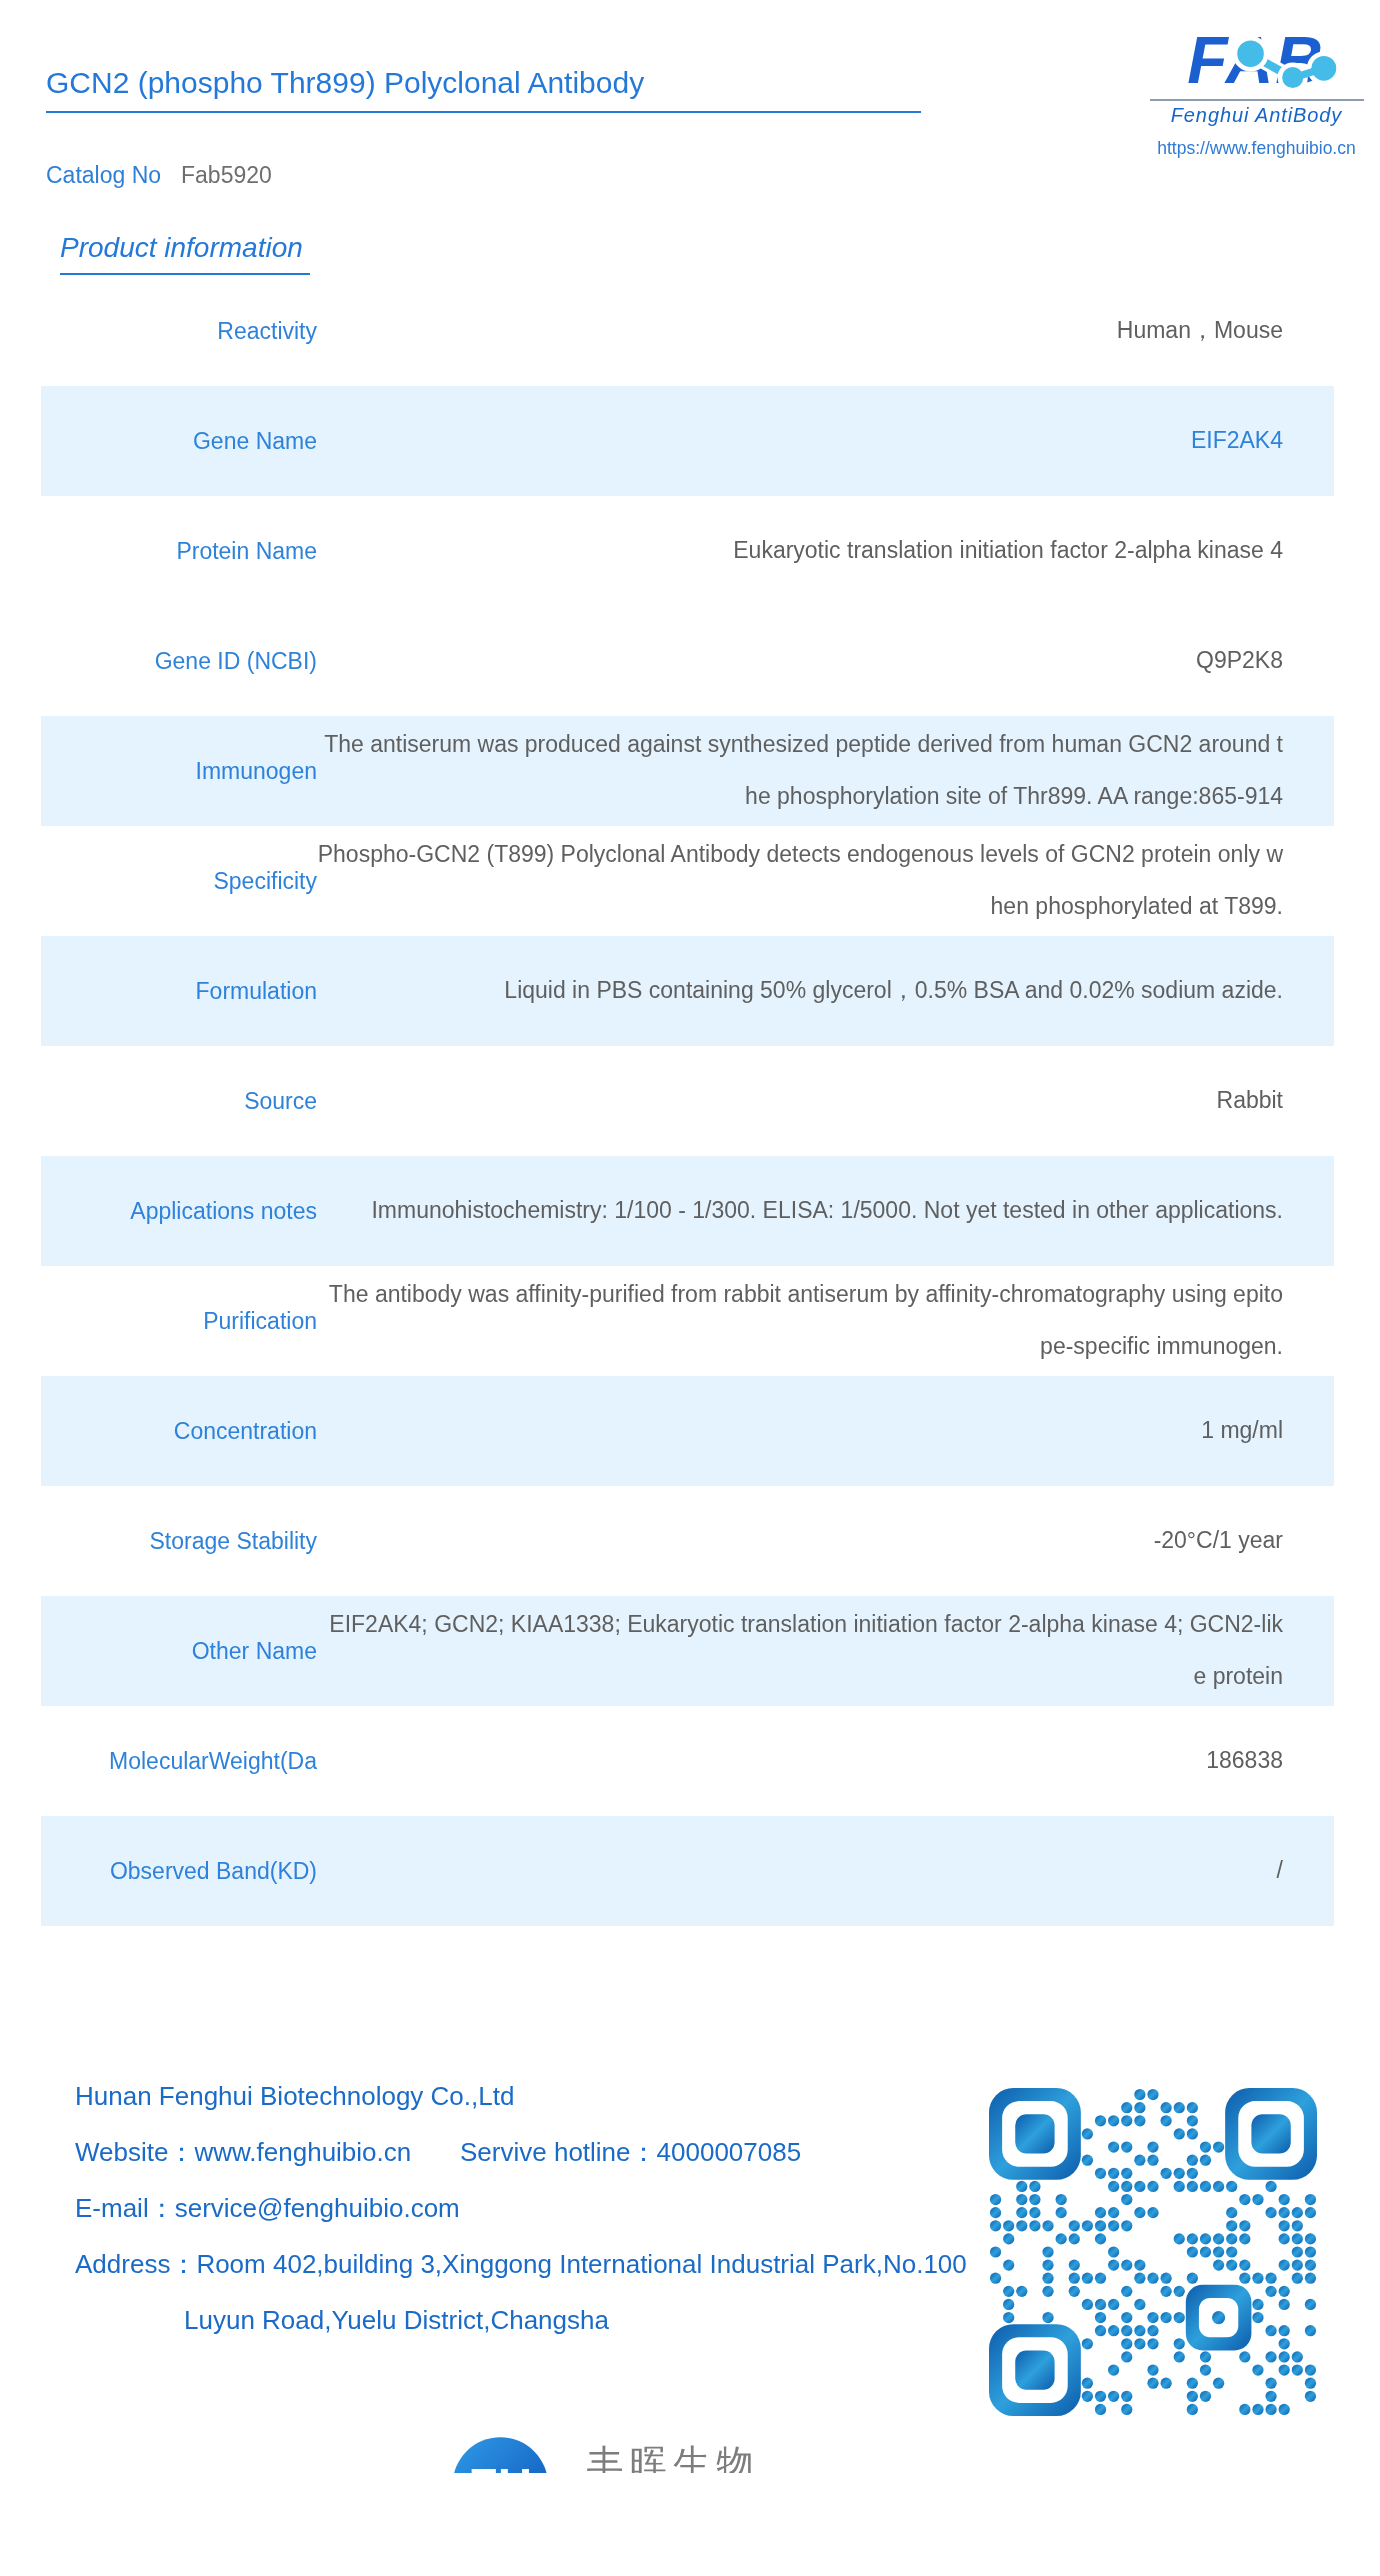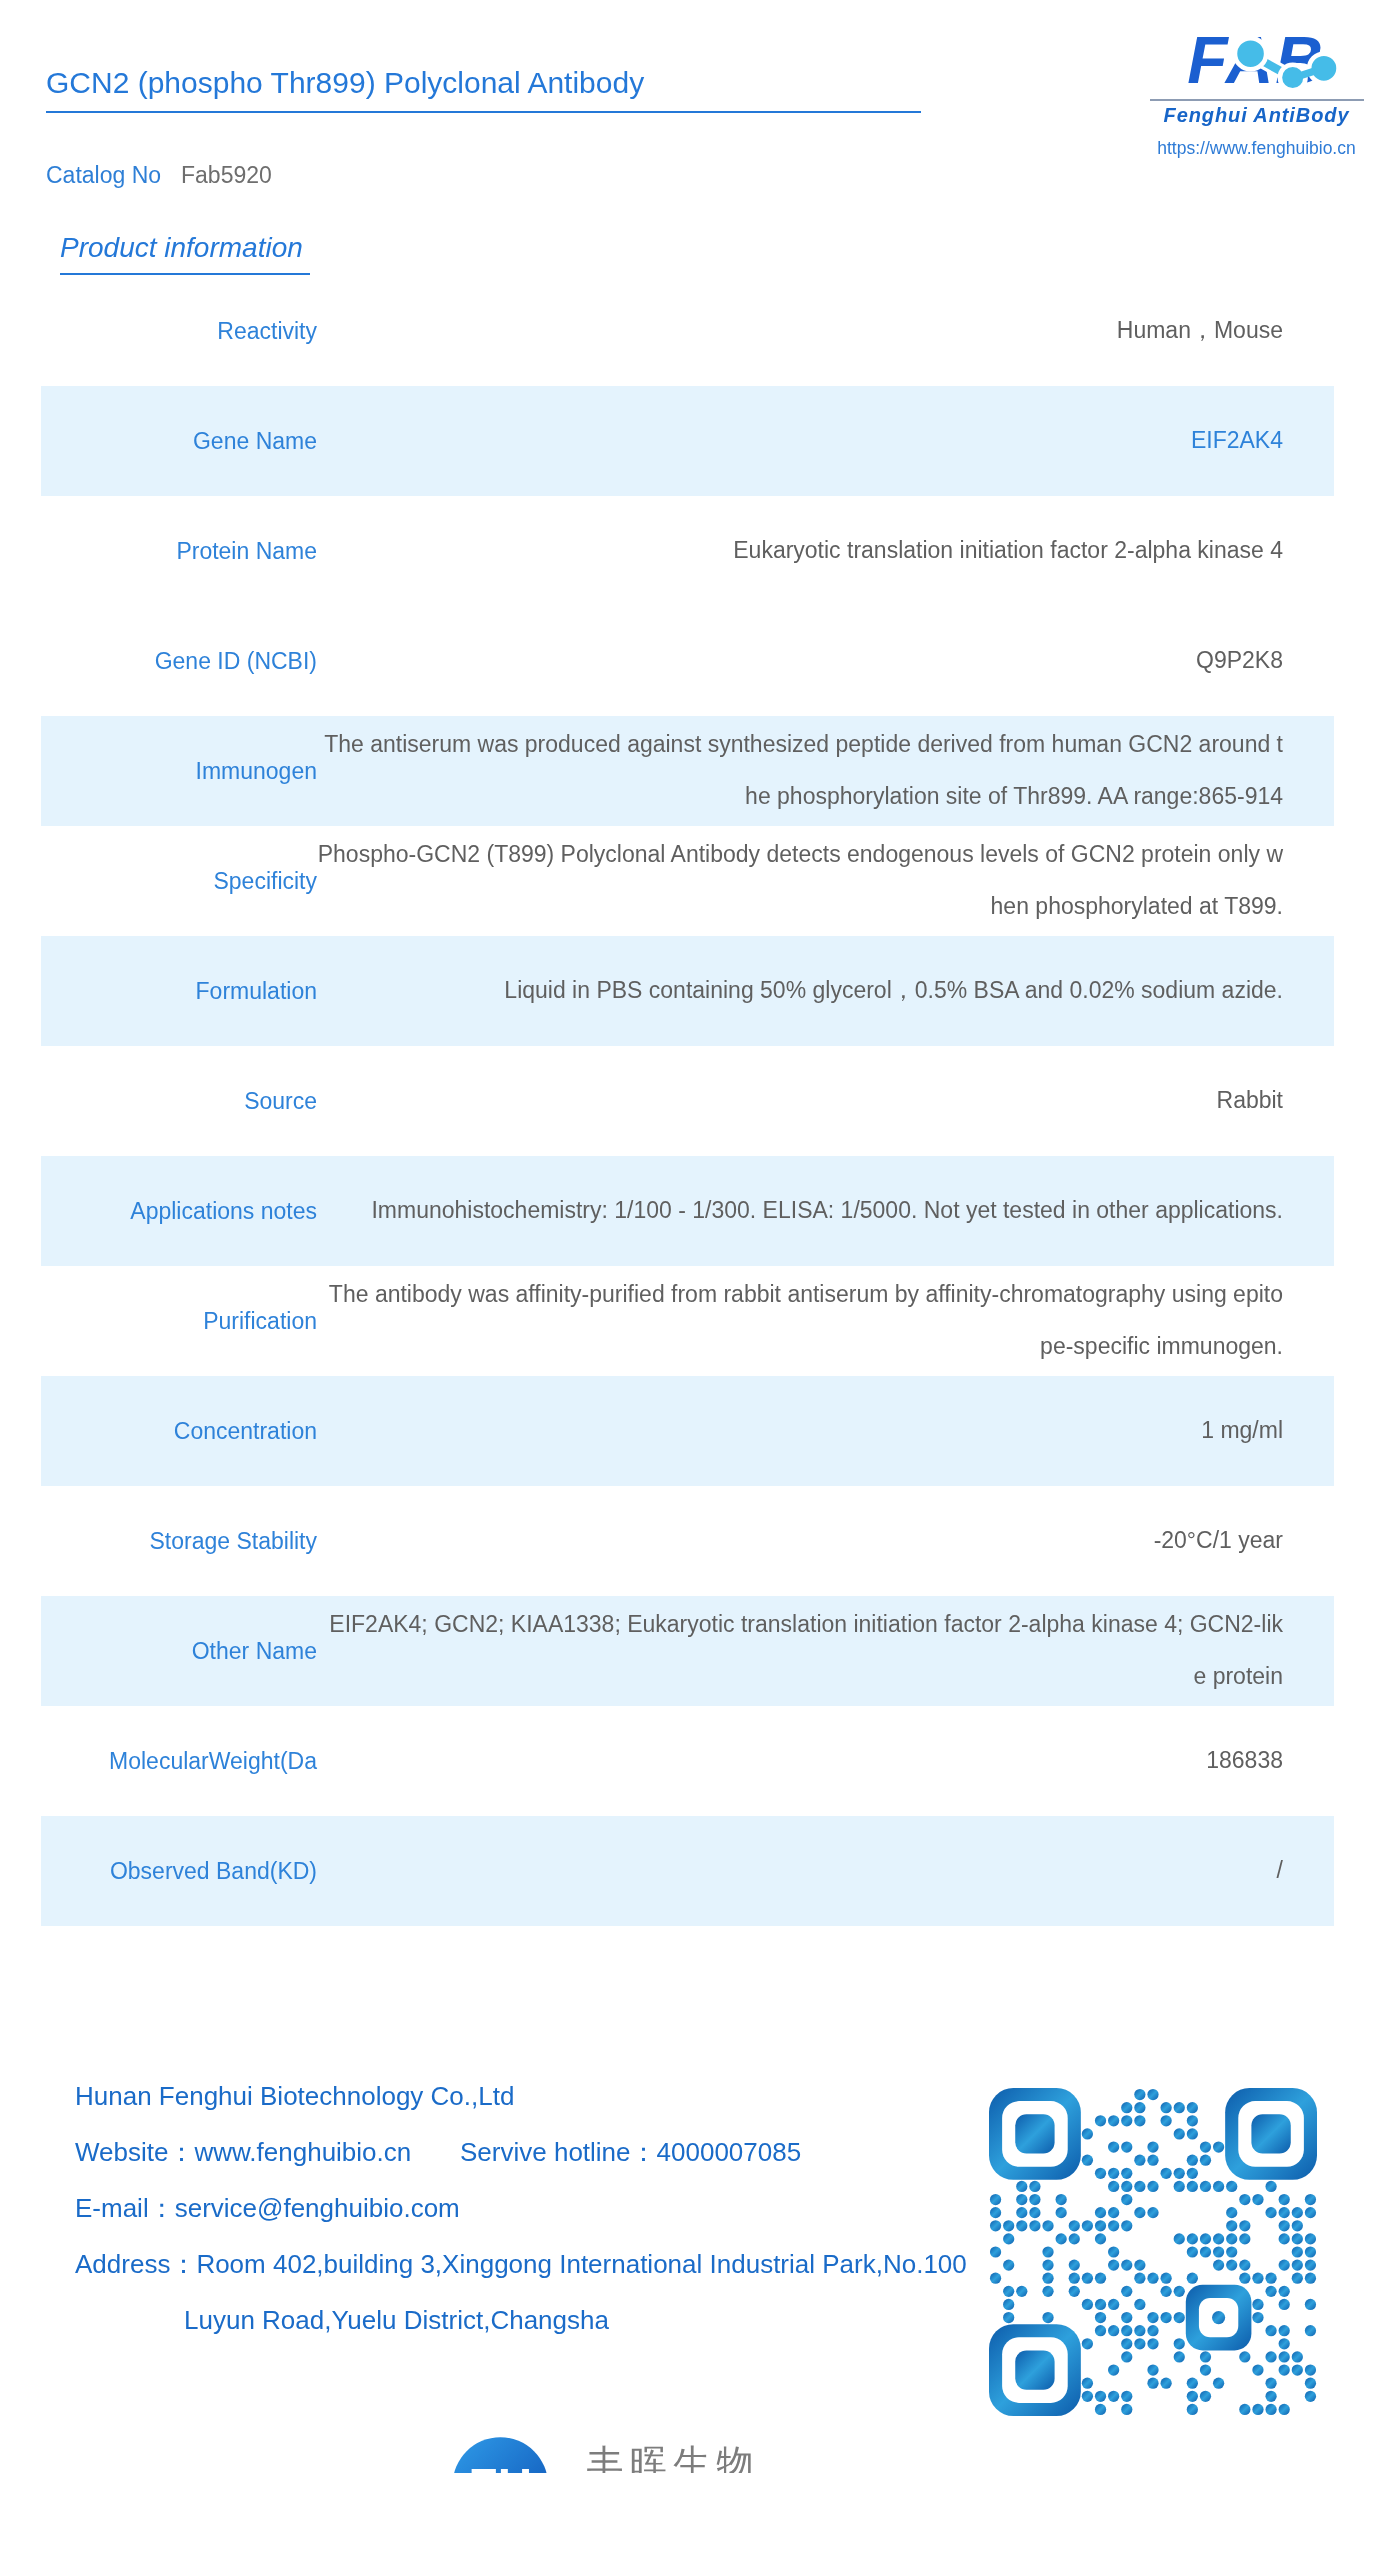--- a/index.html
+++ b/index.html
@@ -5,21 +5,21 @@
   html,body{margin:0;padding:0;background:#ffffff;}
   .page{position:relative;width:1380px;height:2473px;background:#ffffff;overflow:hidden;
         font-family:"Liberation Sans", sans-serif;}
 
   
   .title{position:absolute;left:46px;top:66px;font-size:30px;color:#2478d8;letter-spacing:0;}
   .title-rule{position:absolute;left:46px;top:111px;width:875px;height:1.8px;background:#2478d8;}
 
   .logo-block{position:absolute;left:1144px;top:28px;width:225px;text-align:center;}
   .logo-rule{height:1.8px;background:#8d9cb3;margin:1.8px 5.5px 3.7px 5.5px;}
-  .logo-tagline{font-size:20px;font-weight:bold;font-style:italic;color:#1765c8;letter-spacing:0.9px;white-space:nowrap;}
+  .logo-tagline{font-size:20px;font-weight:normal;font-style:italic;color:#1765c8;letter-spacing:0.9px;white-space:nowrap;}
   .logo-url{margin-top:11px;font-size:17.5px;color:#2e7bd6;white-space:nowrap;}
 
   .catalog{position:absolute;left:46px;top:162px;font-size:23px;}
   .catalog-label{color:#2e7fd6;display:inline-block;min-width:135px;}
   .catalog-value{color:#6e6e6e;}
 
   .section-heading{position:absolute;left:60px;top:232px;font-size:28px;color:#2478d8;
                    padding:0 7.4px 9.2px 0;border-bottom:2.8px solid #2478d8;font-style:italic;}
 
   

